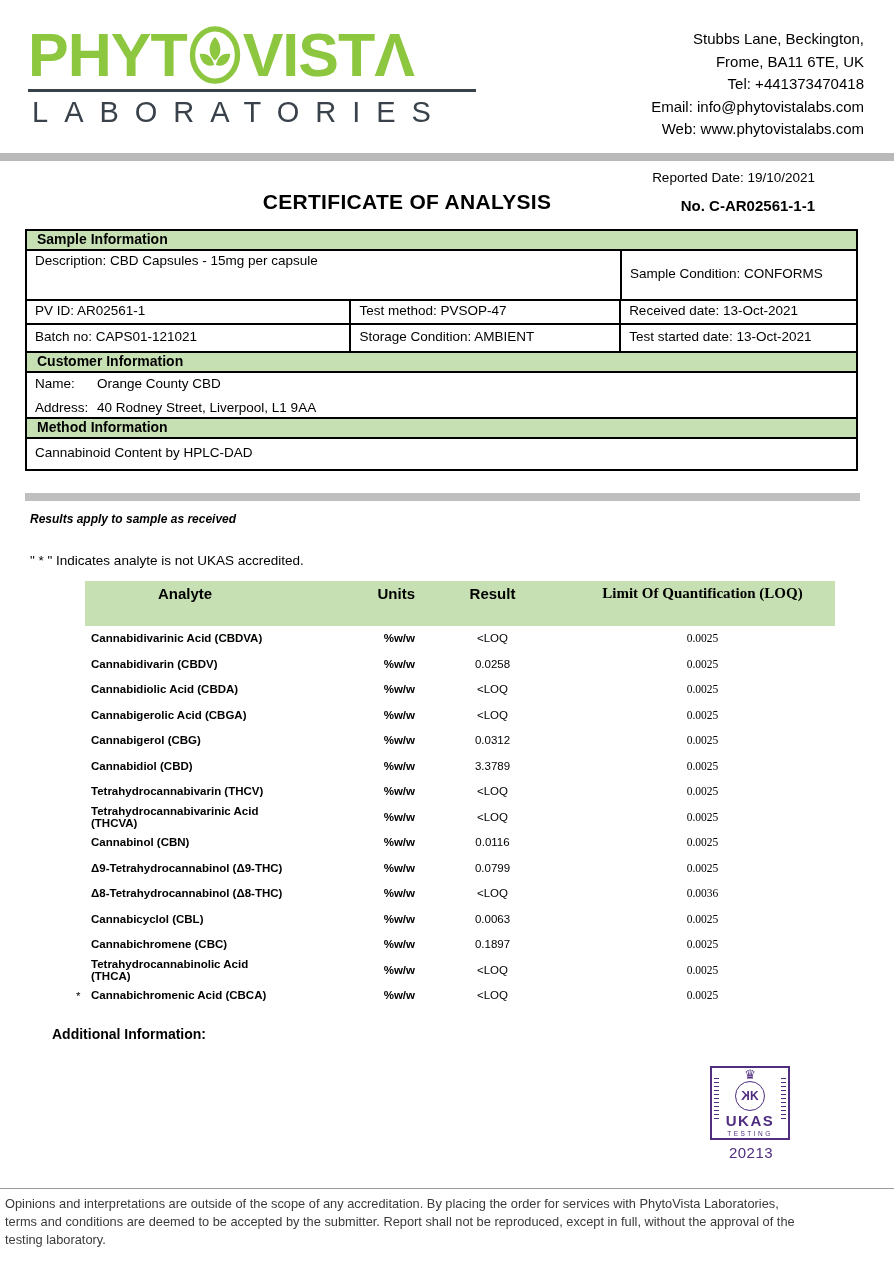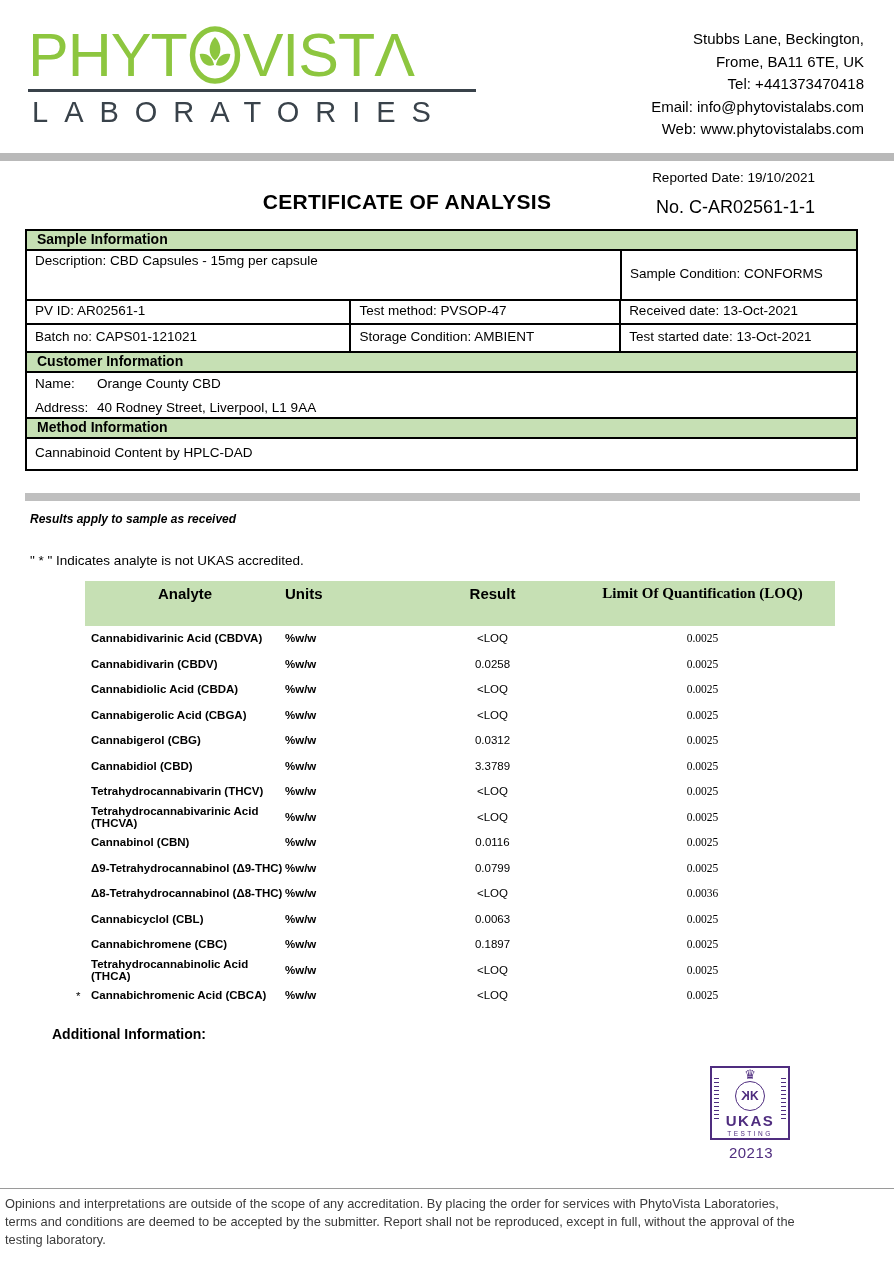--- a/index.html
+++ b/index.html
@@ -2,32 +2,32 @@
 <html><head>
 <meta charset="utf-8">
 <style>
   * { margin:0; padding:0; box-sizing:border-box; }
   html,body { background:#fff; }
   body { width:894px; height:1261px; font-family:"Liberation Sans", sans-serif; color:#000; position:relative; overflow:hidden; }
 
   
   .top { display:flex; justify-content:space-between; align-items:flex-start; padding:24px 30px 0 28px; }
   .logo-block { width:448px; }
-  .brand-row { display:flex; align-items:center; color:#8dc63f; font-size:61px; font-weight:400; letter-spacing:-1px; line-height:1; white-space:nowrap; }
+  .brand-row { display:flex; align-items:center; color:#8dc63f; font-size:61px; font-weight:700; letter-spacing:-1px; line-height:1; white-space:nowrap; }
   .leaf-o { width:54px; height:62px; margin:0 1px; display:block; }
   .brand-sub { border-top:3px solid #39424a; margin-top:3px; padding-top:4px; padding-left:4px;
                font-size:29px; font-weight:400; letter-spacing:16px; color:#39424a; white-space:nowrap; }
   .contact { text-align:right; font-size:15px; line-height:1.5; padding-top:4px; color:#000; }
   .gray-bar-1 { height:8px; background:#b9b9b9; margin-top:12px; }
 
   
   .title-block { position:relative; height:62px; }
   .reported-date { position:absolute; right:79px; top:9px; font-size:13.5px; }
   .coa-title { position:absolute; left:0; width:100%; top:29px; text-align:center; font-size:21px; font-weight:700; transform:translateX(-40px); letter-spacing:0.3px; }
-  .report-no { position:absolute; right:79px; top:36px; font-size:18px; }
+  .report-no { position:absolute; right:79px; top:36px; font-size:15px;font-weight:bold; }
 
   
   .info-table { margin:6px 36px 0 25px; border:2px solid #000; }
   .sec-bar { background:#c6e0b4; border-bottom:2px solid #000; font-weight:700; font-size:14px; padding:0 0 2px 10px; }
   .itr { display:flex; border-bottom:2px solid #000; }
   .itr:last-child, .sec-bar:last-child { border-bottom:none; }
   .itc { padding:2px 8px 5px 8px; font-size:13.5px; border-right:2px solid #000; }
   .itc:last-child { border-right:none; }
   .desc-row { height:50px; }
   .desc-cell { flex:1; }
@@ -49,21 +49,21 @@
   .results-note { margin:11px 0 0 30px; font-style:italic; font-weight:700; font-size:12px; }
   .accred-note { margin:27px 0 0 30px; font-size:13.5px; }
 
   
   .results-table { margin:13px 0 0 85px; width:750px; }
   .rt-head { display:flex; background:#c6e0b4; height:45px; font-weight:700; font-size:15px; padding-top:4px; }
   .rt-row { display:flex; height:25.5px; align-items:center; font-size:11.5px; }
   .hc, .rt-c { flex-shrink:0; }
   .hc { text-align:center; }
   .c-analyte { width:200px; }
-  .c-units { width:130px; text-align:left; }
+  .c-units { width:130px; text-align:right; }
   .c-result { width:155px; text-align:center; }
   .c-loq { flex:1; text-align:center;font-family:Liberation Serif, serif; }
   .rt-row .c-analyte { font-weight:700; padding-left:6px; position:relative; }
   .rt-row .c-units { font-weight:700; }
   .rt-marker { position:absolute; left:-9px; top:1px; font-weight:400; }
 
   
   .add-info { margin:18px 0 0 52px; font-weight:700; font-size:14px; }
   .sig-block { margin:57px 0 0 52px; font-size:14px; }
   .sig-svg { display:block; margin:1px 0 -4px -2px; }

